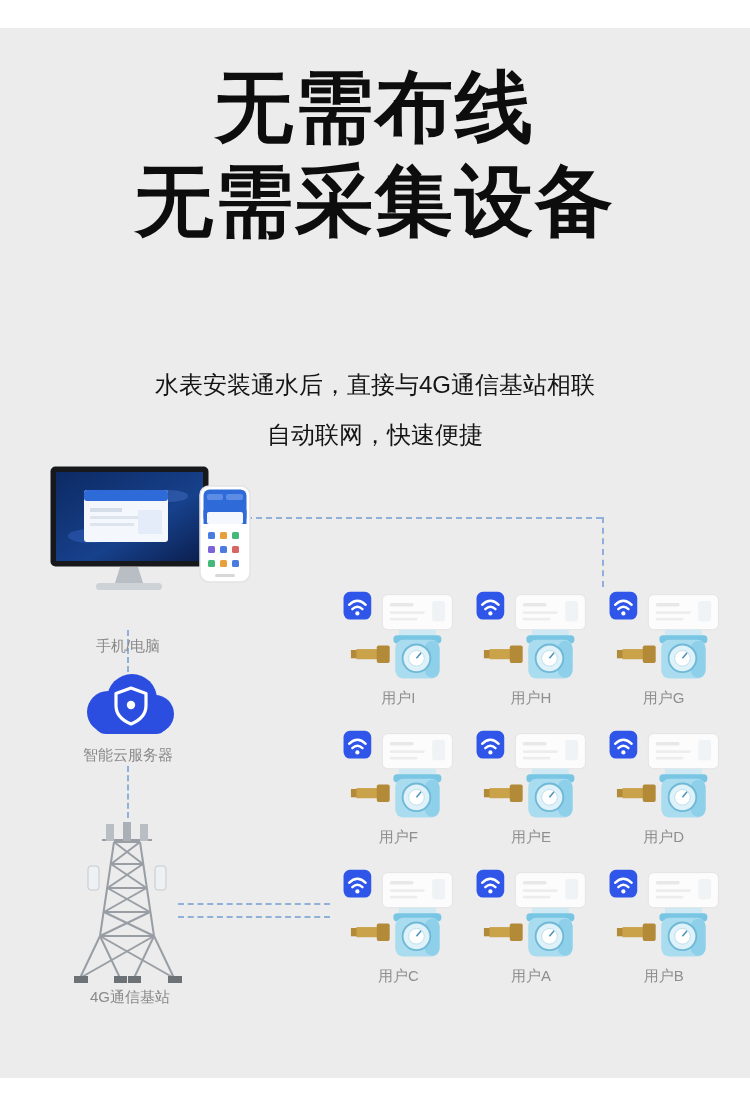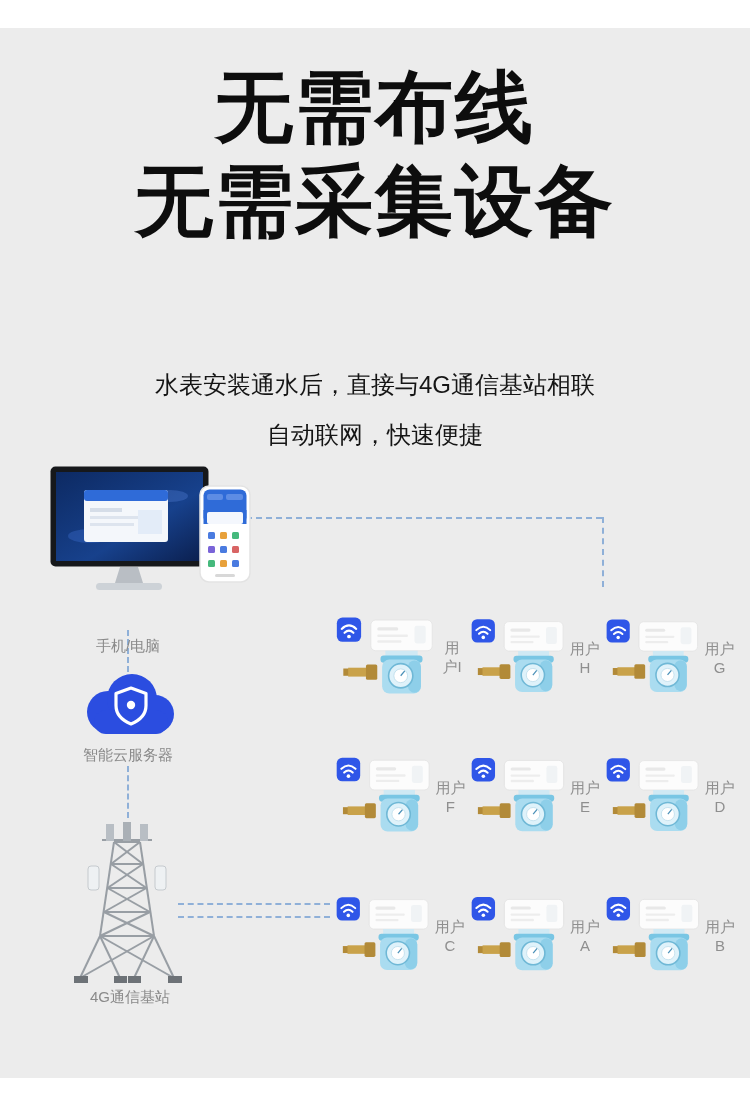--- a/index.html
+++ b/index.html
@@ -16,21 +16,21 @@
   .diagram{position:absolute;left:0;top:0;width:750px;height:1100px;}
 
   .abs{position:absolute;}
   .dev-label{position:absolute;text-align:center;color:#8a8a8a;font-size:15px;}
 
   .dash-h{position:absolute;border-top:2px dashed #8fb0d8;height:0;}
   .dash-v{position:absolute;border-left:2px dashed #8fb0d8;width:0;}
 
   .meter-grid{position:absolute;left:332px;top:588px;width:398px;
               display:grid;grid-template-columns:repeat(3,1fr);grid-auto-rows:139px;}
-  .meter-cell{display:flex;flex-direction:row;align-items:center;}
+  .meter-cell{display:flex;flex-direction:column;align-items:center;}
   .meter-cell svg{width:120px;height:100px;}
   .user-label{margin-top:1px;color:#8f8f8f;font-size:15px;text-align:center;}
 </style>
 </head>
 <body>
 
 <div class="canvas">
   <div class="gray-bg"></div>
 
   <div class="headline">

